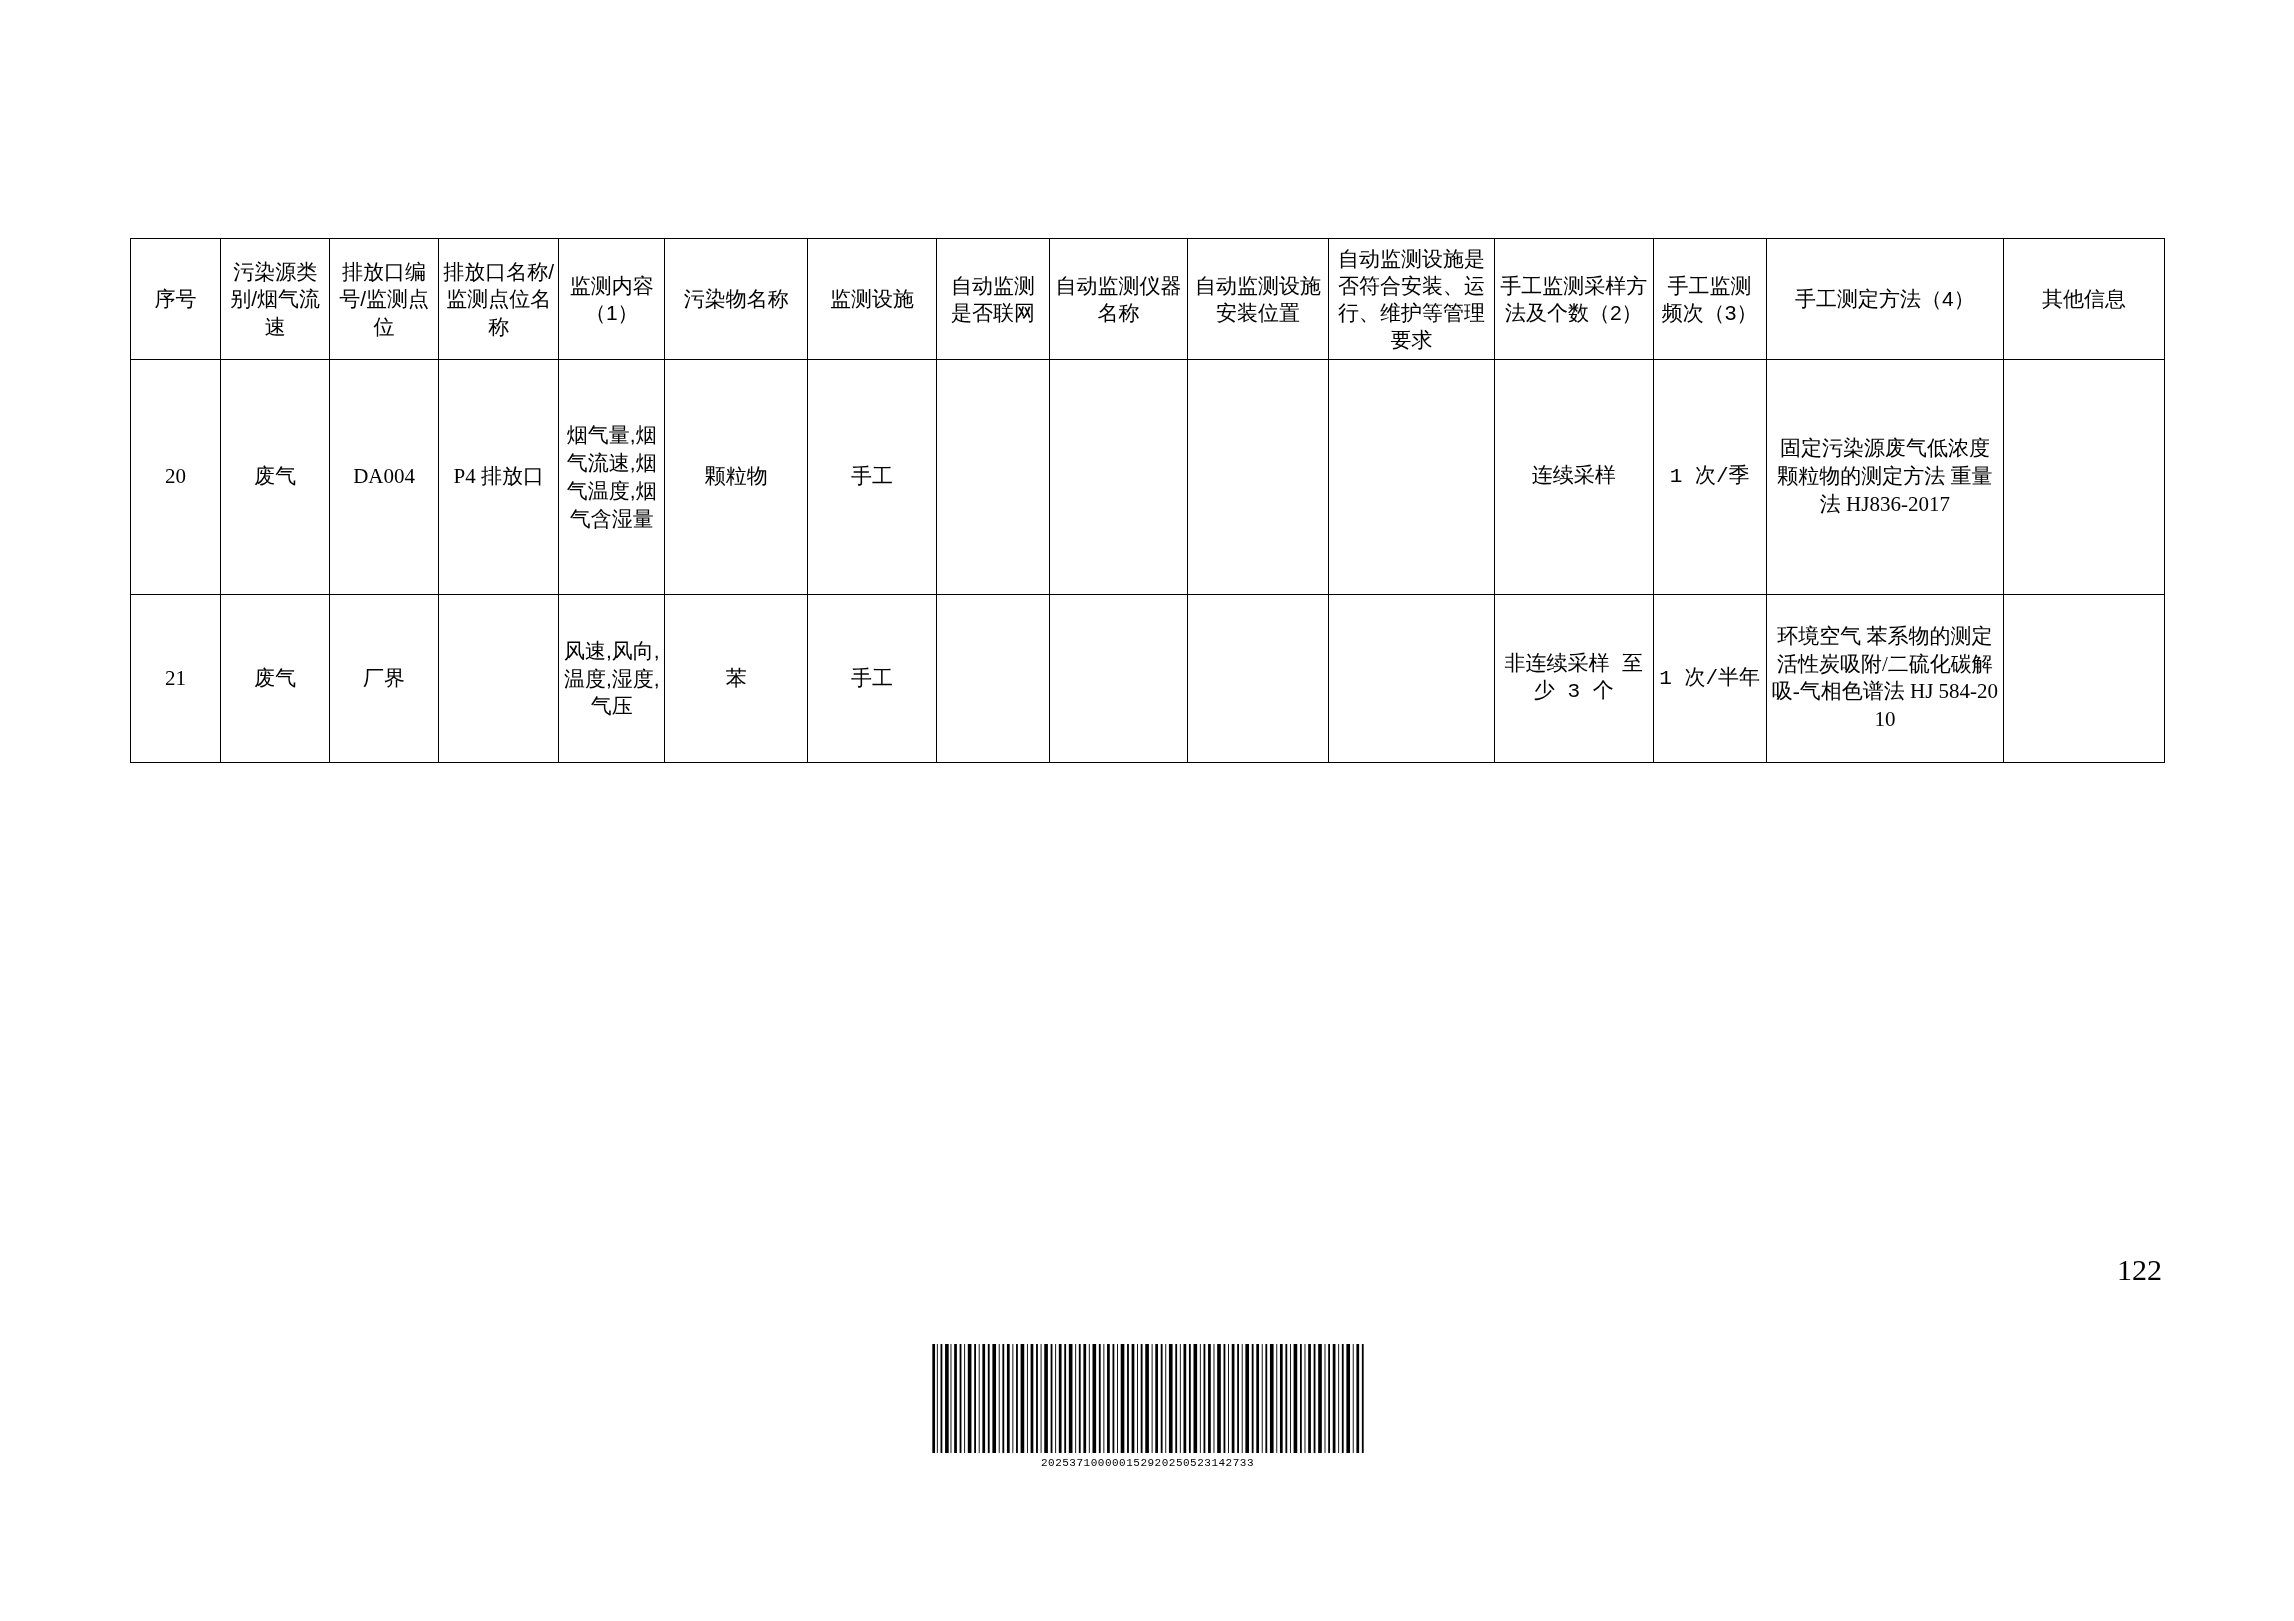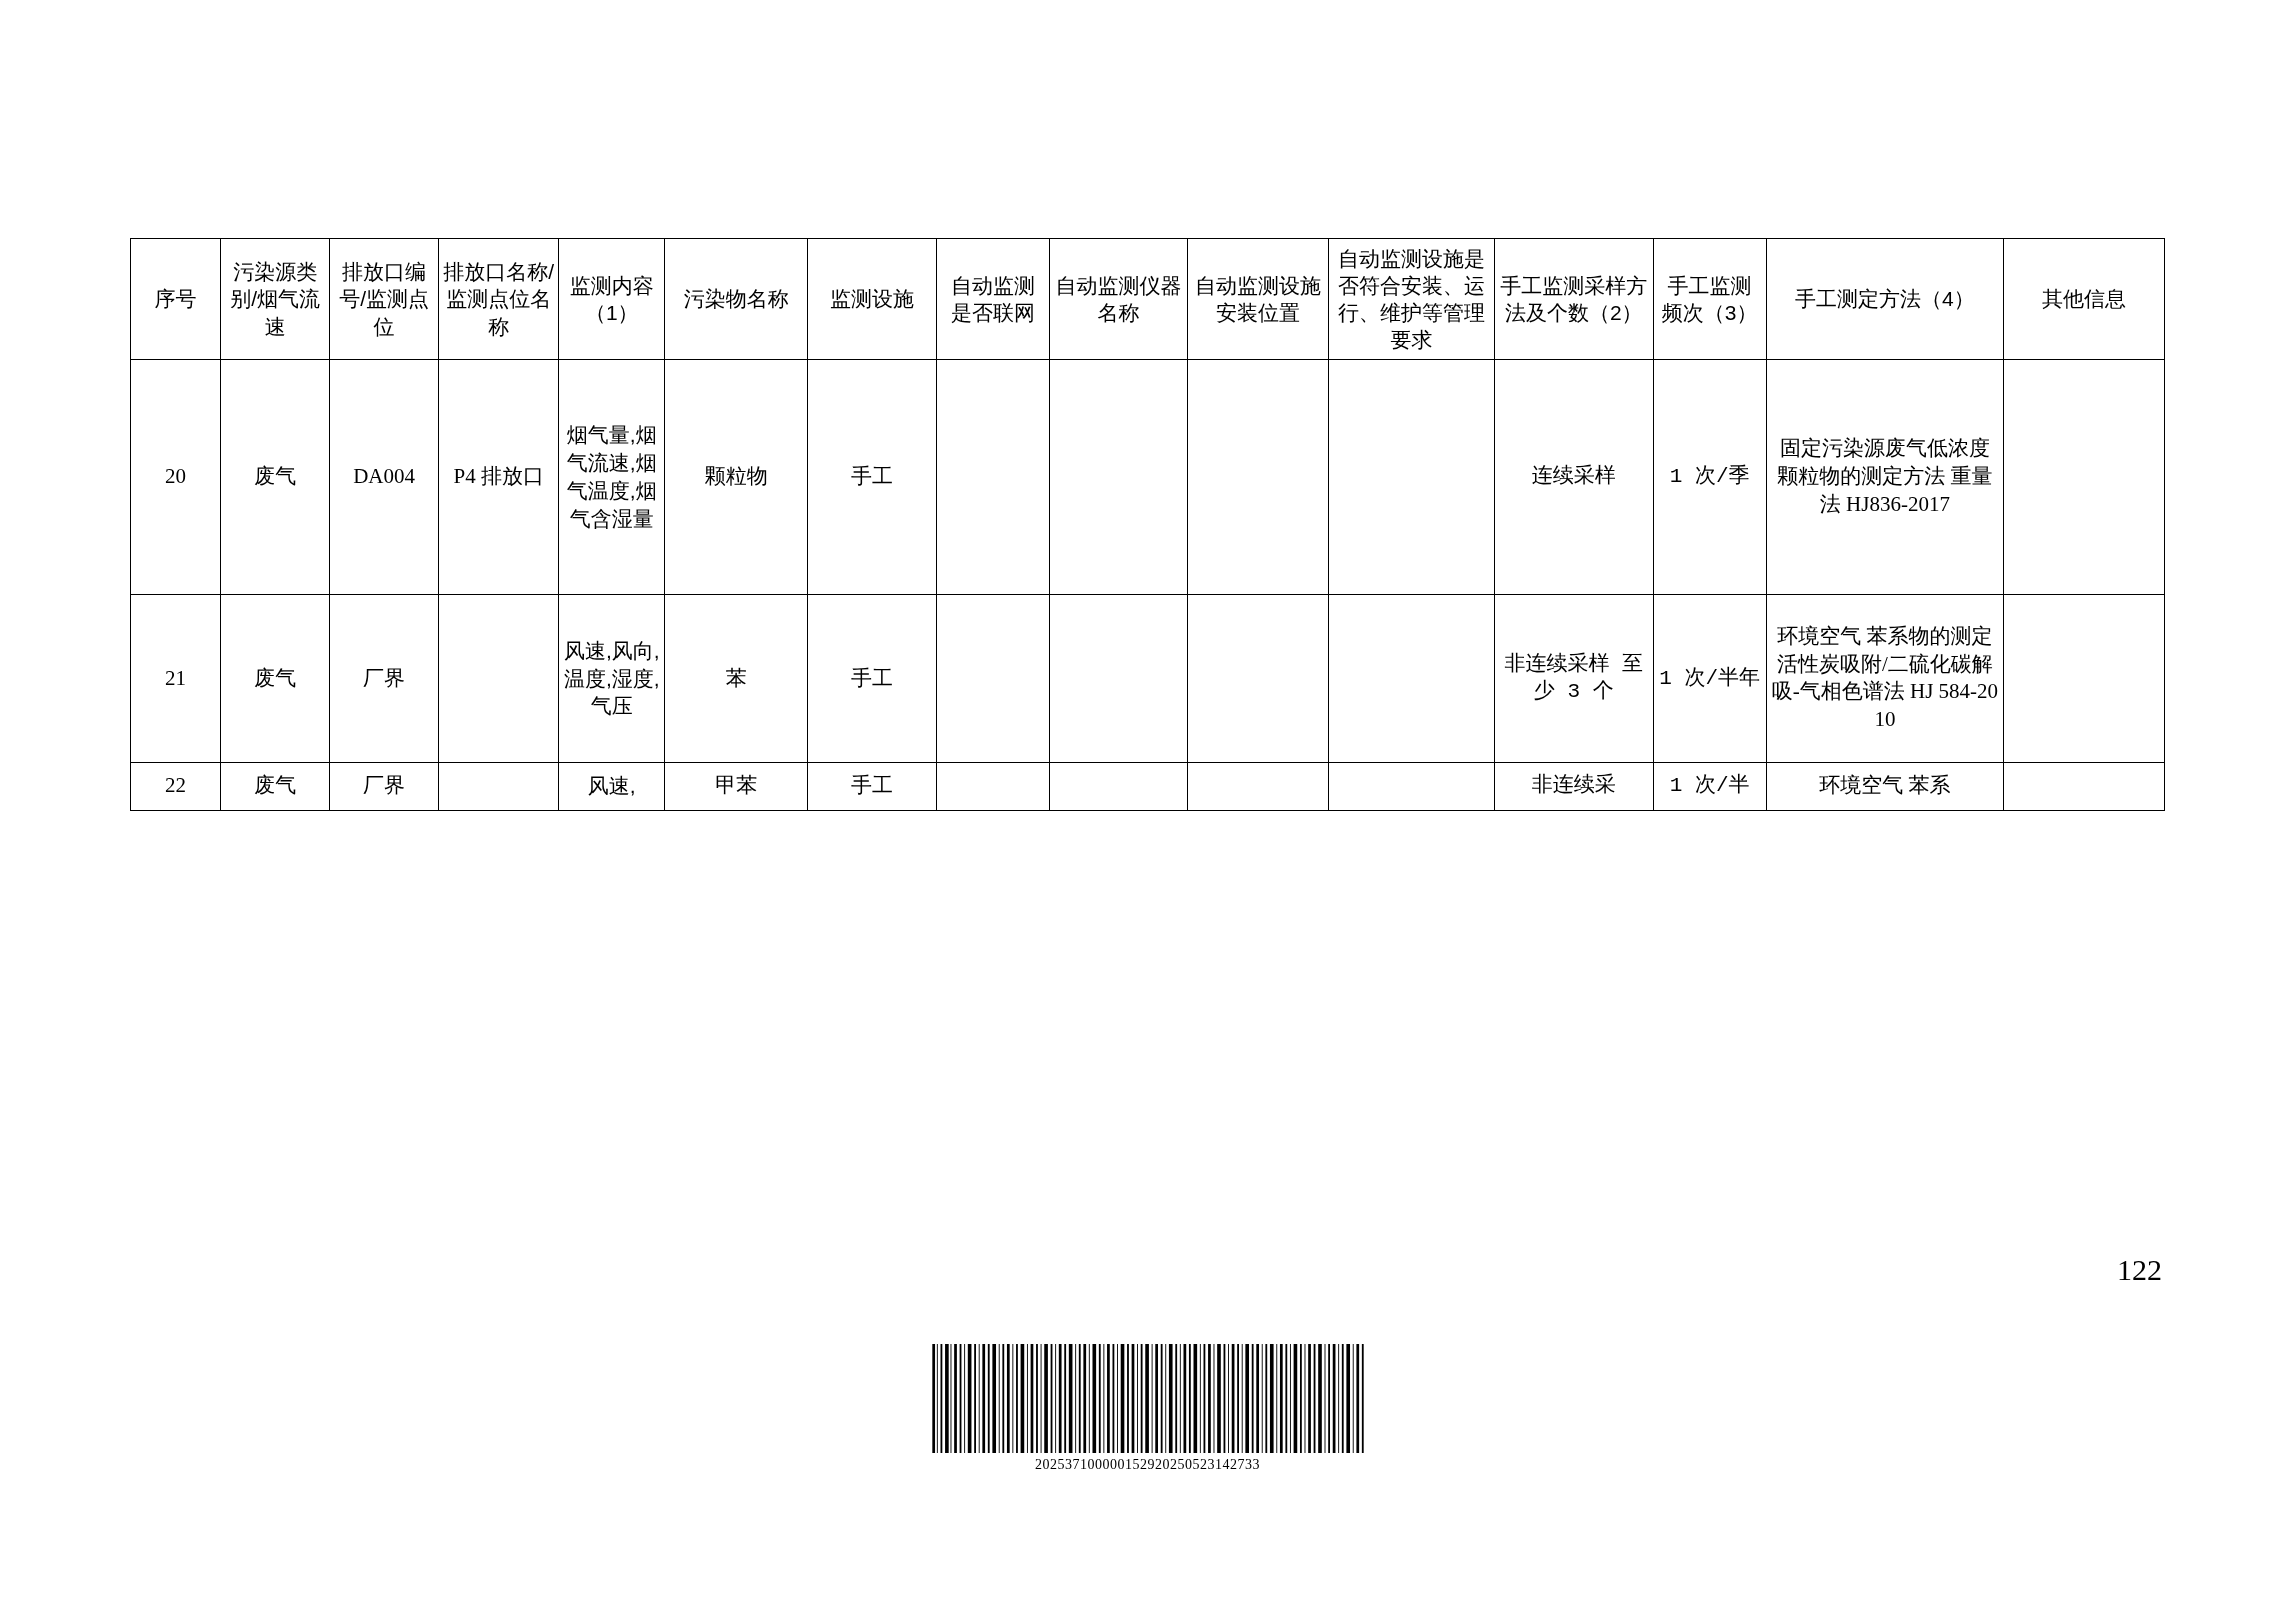--- a/index.html
+++ b/index.html
@@ -92,22 +92,22 @@
     text-align: center;
   }
   .barcode {
     height: 109px;
     width: 435px;
     margin: 0 auto;
     display: block;
   }
   .barcode-number {
     margin-top: 3.6px;
-    font-family: Liberation Serif, serif;
-    font-size: 14px;
+    font-family: Liberation Mono, monospace;
+    font-size: 11px;
     letter-spacing: 0.5px;
   }
 </style>
 </head>
 <body>
 
 <div class="page">
 
   <div class="table-wrap">
     <table class="monitor-table">
@@ -173,37 +173,20 @@
           <td class="cell-narrow">风速,风向,温度,湿度,气压</td>
           <td>苯</td>
           <td>手工</td>
           <td></td>
           <td></td>
           <td></td>
           <td></td>
           <td class="body-sans">非连续采样 至少 3 个</td>
           <td class="body-sans">1 次/半年</td>
           <td>环境空气 苯系物的测定 活性炭吸附/二硫化碳解吸-气相色谱法 HJ 584-2010</td>
-          <td></td>
-        </tr>
-        <tr class="row-4">
-          <td>22</td>
-          <td>废气</td>
-          <td>厂界</td>
-          <td></td>
-          <td class="cell-narrow">风速,</td>
-          <td>甲苯</td>
-          <td>手工</td>
-          <td></td>
-          <td></td>
-          <td></td>
-          <td></td>
-          <td class="body-sans">非连续采</td>
-          <td class="body-sans">1 次/半</td>
-          <td>环境空气 苯系</td>
           <td></td>
         </tr>
       </tbody>
     </table>
   </div>
 
   <div class="page-number">122</div>
 
   <div class="barcode-area">
     <svg class="barcode" viewBox="0 0 478 120" preserveAspectRatio="none">

